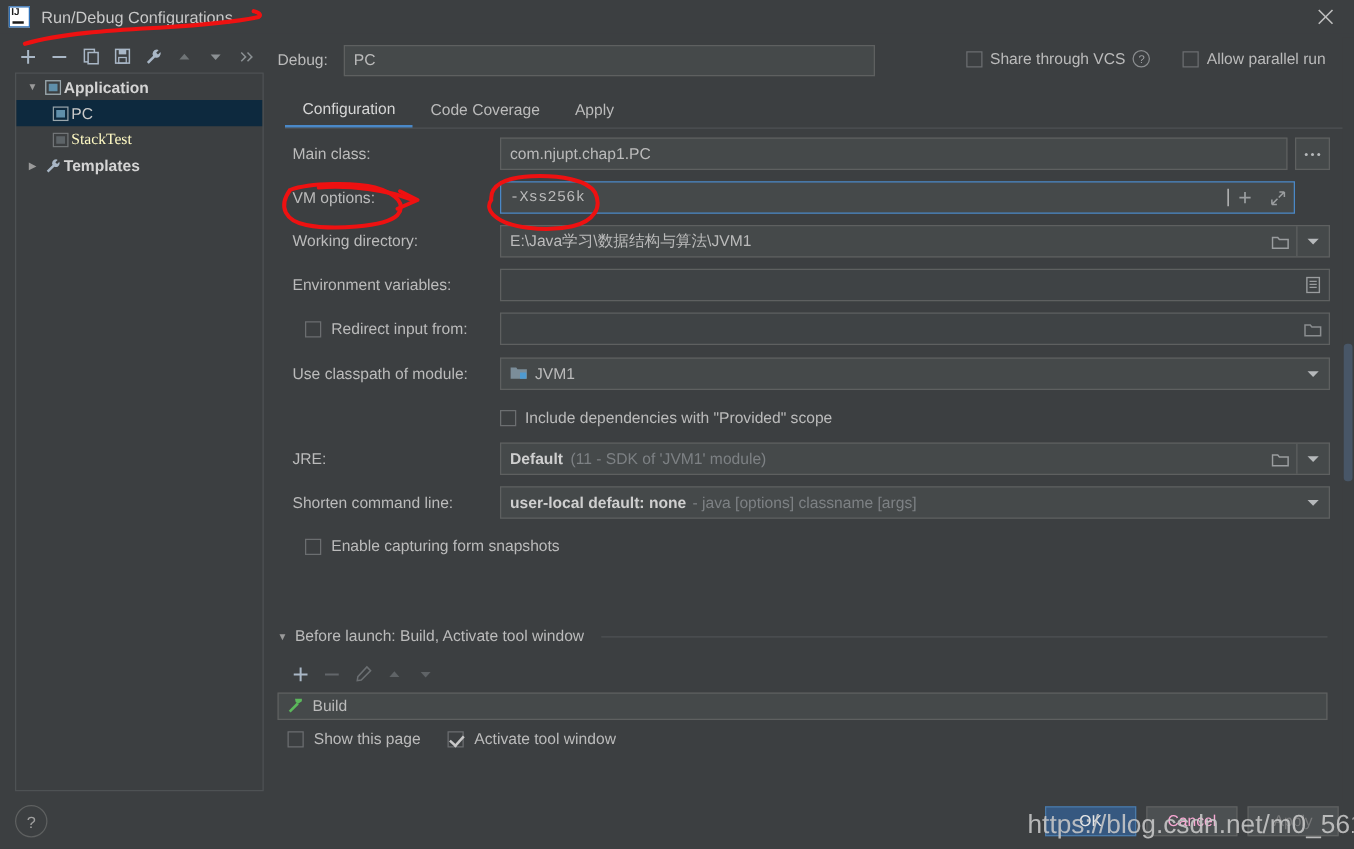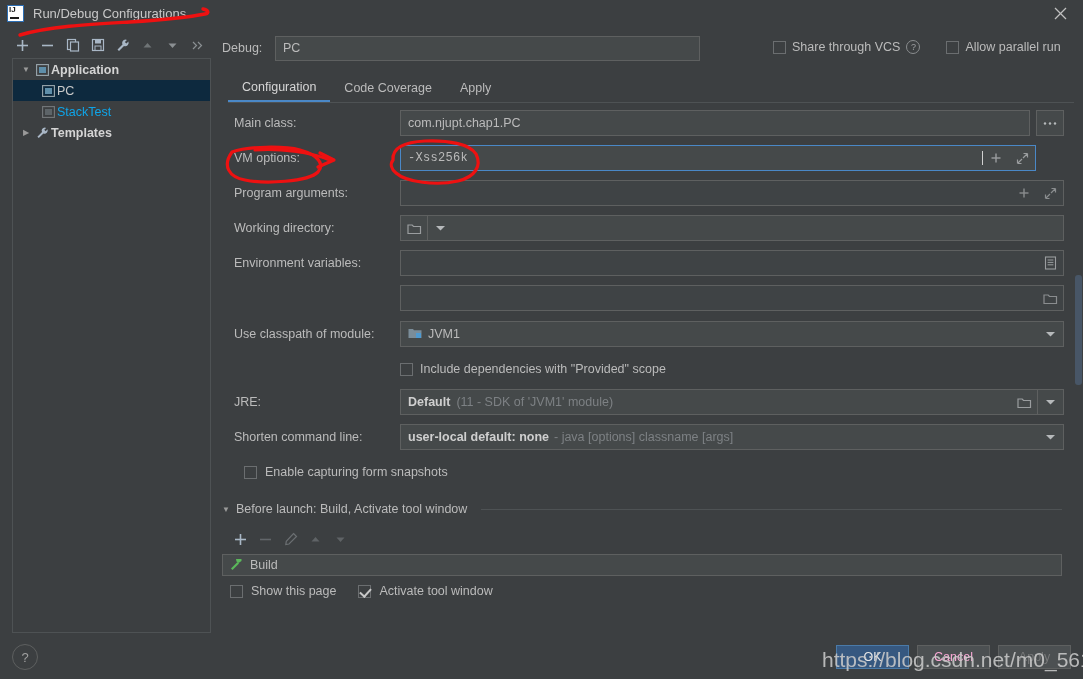--- a/index.html
+++ b/index.html
@@ -69,21 +69,21 @@
     font-size:12.5px; white-space:nowrap;
   }
   .tree-row.selected { background:#0d293e; }
   .tree-row .twisty {
     width:14px; display:inline-flex; justify-content:center; align-items:center;
     color:#9a9a9a; font-size:8px;
   }
   .tree-row .node-icon { width:18px; display:inline-flex; justify-content:center; align-items:center; }
   .tree-row .node-label { color:#c9c9c9; }
   .tree-row.bold .node-label { font-weight:bold; color:#d4d4d4; }
-  .tree-row.dim .node-label { color:#0ea5e9; }
+  .tree-row.dim .node-label { color:#fef9c3;font-family:Liberation Serif, serif; }
   .tree-row.indent { padding-left:26px; }
 
   .help-btn {
     position:absolute; left:12px; top:644px; width:26px; height:26px;
     border-radius:50%; border:1px solid #5e6060; background:#3c3f41;
     display:flex; align-items:center; justify-content:center;
     color:#a0a0a0; font-size:13px;
   }
 
   
@@ -386,45 +386,26 @@
             <span class="ibtn">
               <svg width="13" height="13" viewBox="0 0 13 13">
                   <path d="M11.5 1.5 L7.5 1.5 M11.5 1.5 L11.5 5.5 M11.5 1.5 L7 6" stroke="#9a9d9f" stroke-width="1.2" fill="none"></path>
                   <path d="M1.5 11.5 L5.5 11.5 M1.5 11.5 L1.5 7.5 M1.5 11.5 L6 7" stroke="#9a9d9f" stroke-width="1.2" fill="none"></path>
                 </svg>
             </span>
           </span>
         </span>
       </div>
 
-      <div class="frow">
-        <span class="flabel">Program arguments:</span>
-        <span class="fctl" style="width:664px;">
-          <span class="input-box ghost" style="width:664px;">
-            <span class="val"></span>
-            <span class="ibtn">
-              <svg width="12" height="12" viewBox="0 0 12 12">
-                  <line x1="6" y1="1.5" x2="6" y2="10.5" stroke="#8a8d8f" stroke-width="1.4"></line>
-                  <line x1="1.5" y1="6" x2="10.5" y2="6" stroke="#8a8d8f" stroke-width="1.4"></line>
-                </svg>
-            </span>
-            <span class="ibtn">
-              <svg width="13" height="13" viewBox="0 0 13 13">
-                  <path d="M11.5 1.5 L7.5 1.5 M11.5 1.5 L11.5 5.5 M11.5 1.5 L7 6" stroke="#8a8d8f" stroke-width="1.2" fill="none"></path>
-                  <path d="M1.5 11.5 L5.5 11.5 M1.5 11.5 L1.5 7.5 M1.5 11.5 L6 7" stroke="#8a8d8f" stroke-width="1.2" fill="none"></path>
-                </svg>
-            </span>
-          </span>
-        </span>
-      </div>
 
       <div class="frow">
         <span class="flabel">Working directory:</span>
         <span class="fctl" style="width:664px;">
           <span class="input-box" style="width:664px;">
+            <span class="val">E:\Java学习\数据结构与算法\JVM1</span>
             <span class="ibtn">
               <svg width="15" height="13" viewBox="0 0 15 13">
                   <path d="M1 3 L1 11.5 L13.5 11.5 L13.5 4.5 L6.5 4.5 L5.2 3 Z" fill="none" stroke="#9a9d9f" stroke-width="1.2"></path>
                 </svg>
             </span>
             <span class="ibtn sep-btn">
               <svg width="11" height="8" viewBox="0 0 11 8">
                   <path d="M1 2 L5.5 6.5 L10 2 Z" fill="#b6b9bb"></path>
                 </svg>
             </span>
@@ -443,20 +424,24 @@
                   <line x1="3.6" y1="4" x2="9.4" y2="4" stroke="#9a9d9f" stroke-width="1"></line>
                   <line x1="3.6" y1="6.4" x2="9.4" y2="6.4" stroke="#9a9d9f" stroke-width="1"></line>
                   <line x1="3.6" y1="8.8" x2="9.4" y2="8.8" stroke="#9a9d9f" stroke-width="1"></line>
                 </svg>
             </span>
           </span>
         </span>
       </div>
 
       <div class="frow">
+        <span class="ind-chk">
+          <span class="chk"></span>
+          <span class="lbl">Redirect input from:</span>
+        </span>
         <span class="fctl" style="width:664px;">
           <span class="input-box ghost" style="width:664px;">
             <span class="val"></span>
             <span class="ibtn">
               <svg width="15" height="13" viewBox="0 0 15 13">
                   <path d="M1 3 L1 11.5 L13.5 11.5 L13.5 4.5 L6.5 4.5 L5.2 3 Z" fill="none" stroke="#8a8d8f" stroke-width="1.2"></path>
                 </svg>
             </span>
           </span>
         </span>

